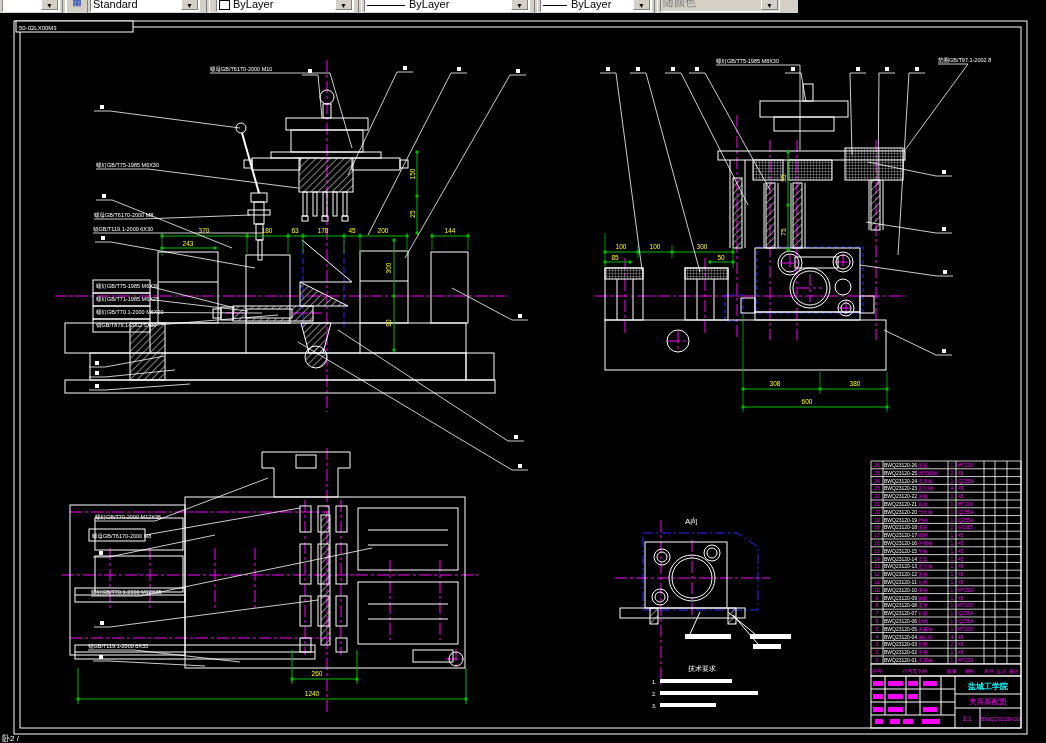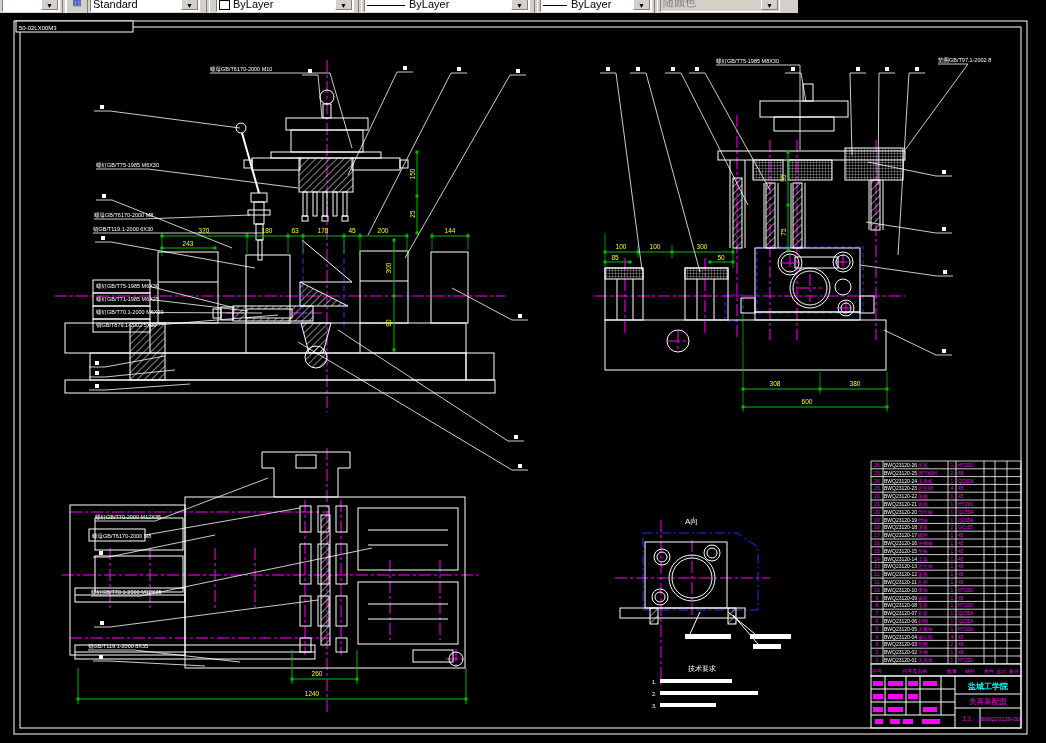--- a/index.html
+++ b/index.html
@@ -747,13 +747,16 @@
         <rect x="903" y="719" width="10" height="5"></rect>
           <rect x="922" y="719" width="18" height="5"></rect>
       </g>
       <text x="988" y="689" text-anchor="middle" fill="#00ffff" style="font-size:8px;font-weight:bold">盐城工学院</text>
       <text x="988" y="704" text-anchor="middle" class="mg" style="font-size:7.5px">夹具装配图</text>
       <text x="967" y="721" text-anchor="middle" class="mg" style="font-size:6.5px">1:1</text>
       <text x="1000" y="721" text-anchor="middle" class="mg" style="font-size:6px">BWQ23120-00</text>
     </g>
   </svg>
 
+  <div id="statusbar">
+    <span>卧2 /</span>
+  </div>
 </div>
 
 </body></html>

